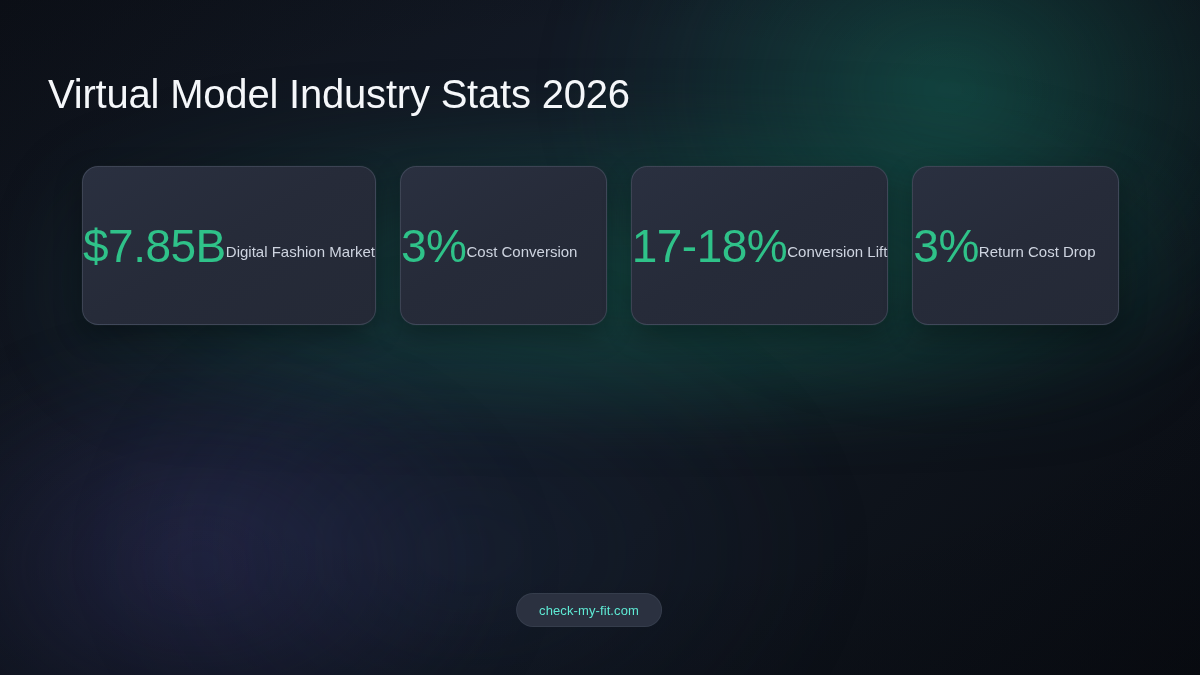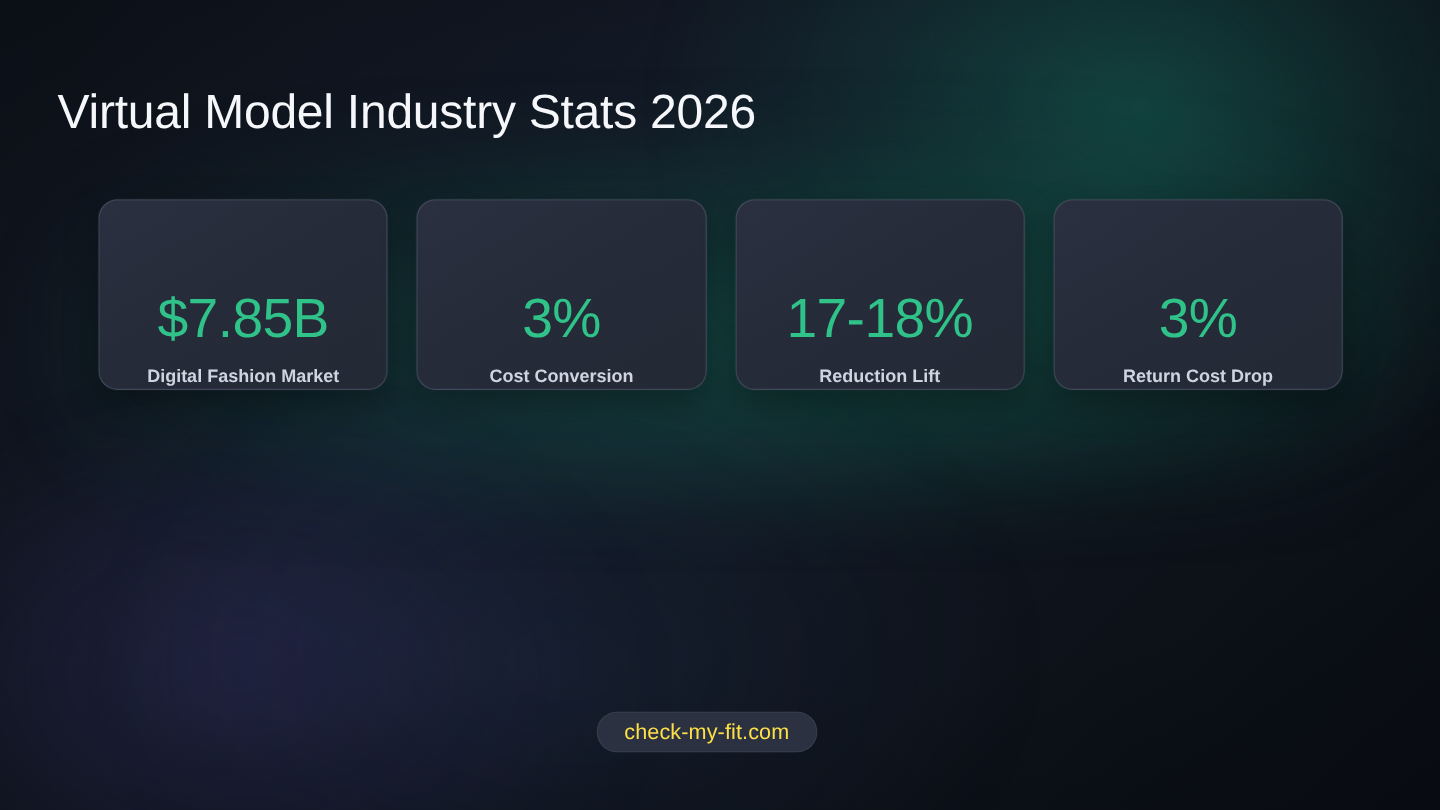--- a/index.html
+++ b/index.html
@@ -134,58 +134,58 @@
   .stat-card {
     position: relative;
     flex: 1 1 0;
     border-radius: 16px;
     background: linear-gradient(150deg, #2a3040 0%, #262b39 48%, #242936 100%);
     border: 1px solid rgba(160,175,200,0.20);
     box-shadow:
       0 0 0 1px rgba(255,255,255,0.02),
       0 10px 28px rgba(0,0,0,0.32);
     display: flex;
-    flex-direction: column;
+    flex-direction: row;
     align-items: center;
-    justify-content: flex-end;
+    justify-content: flex-start;
   }
 
   .stat-value {
     font-size: 46px;
     font-weight: 400;
     color: #2fc289;
     line-height: 54px;
     letter-spacing: -0.5px;
     white-space: nowrap;
   }
 
   .stat-label {
     margin-top: 12px;
     font-size: 15px;
-    font-weight: 700;
+    font-weight: 400;
     color: #ced4e0;
     line-height: 20px;
     white-space: nowrap;
   }
 
   .footer-badge {
     position: absolute;
     left: 50%;
     transform: translateX(-50%);
     top: 593px;
     height: 34px;
     padding: 0 22px;
     display: flex;
     align-items: center;
     justify-content: center;
     border-radius: 17px;
     background: #2b3140;
     border: 1px solid rgba(150,165,190,0.10);
-    font-size: 18px;
-    color: #fde047;
+    font-size: 13px;
+    color: #5eead4;
     letter-spacing: 0.1px;
     white-space: nowrap;
   }
 </style>
 </head>
 <body>
 
 <div class="bg-base"></div>
 <div class="glow glow-teal-right"></div>
 <div class="glow glow-teal-cards"></div>
@@ -204,21 +204,21 @@
       <div class="stat-label">Digital Fashion Market</div>
     </div>
 
     <div class="stat-card">
       <div class="stat-value">3%</div>
       <div class="stat-label">Cost Conversion</div>
     </div>
 
     <div class="stat-card">
       <div class="stat-value">17-18%</div>
-      <div class="stat-label">Reduction Lift</div>
+      <div class="stat-label">Conversion Lift</div>
     </div>
 
     <div class="stat-card">
       <div class="stat-value">3%</div>
       <div class="stat-label">Return Cost Drop</div>
     </div>
 
   </div>
 
   <div class="footer-badge">check-my-fit.com</div>

